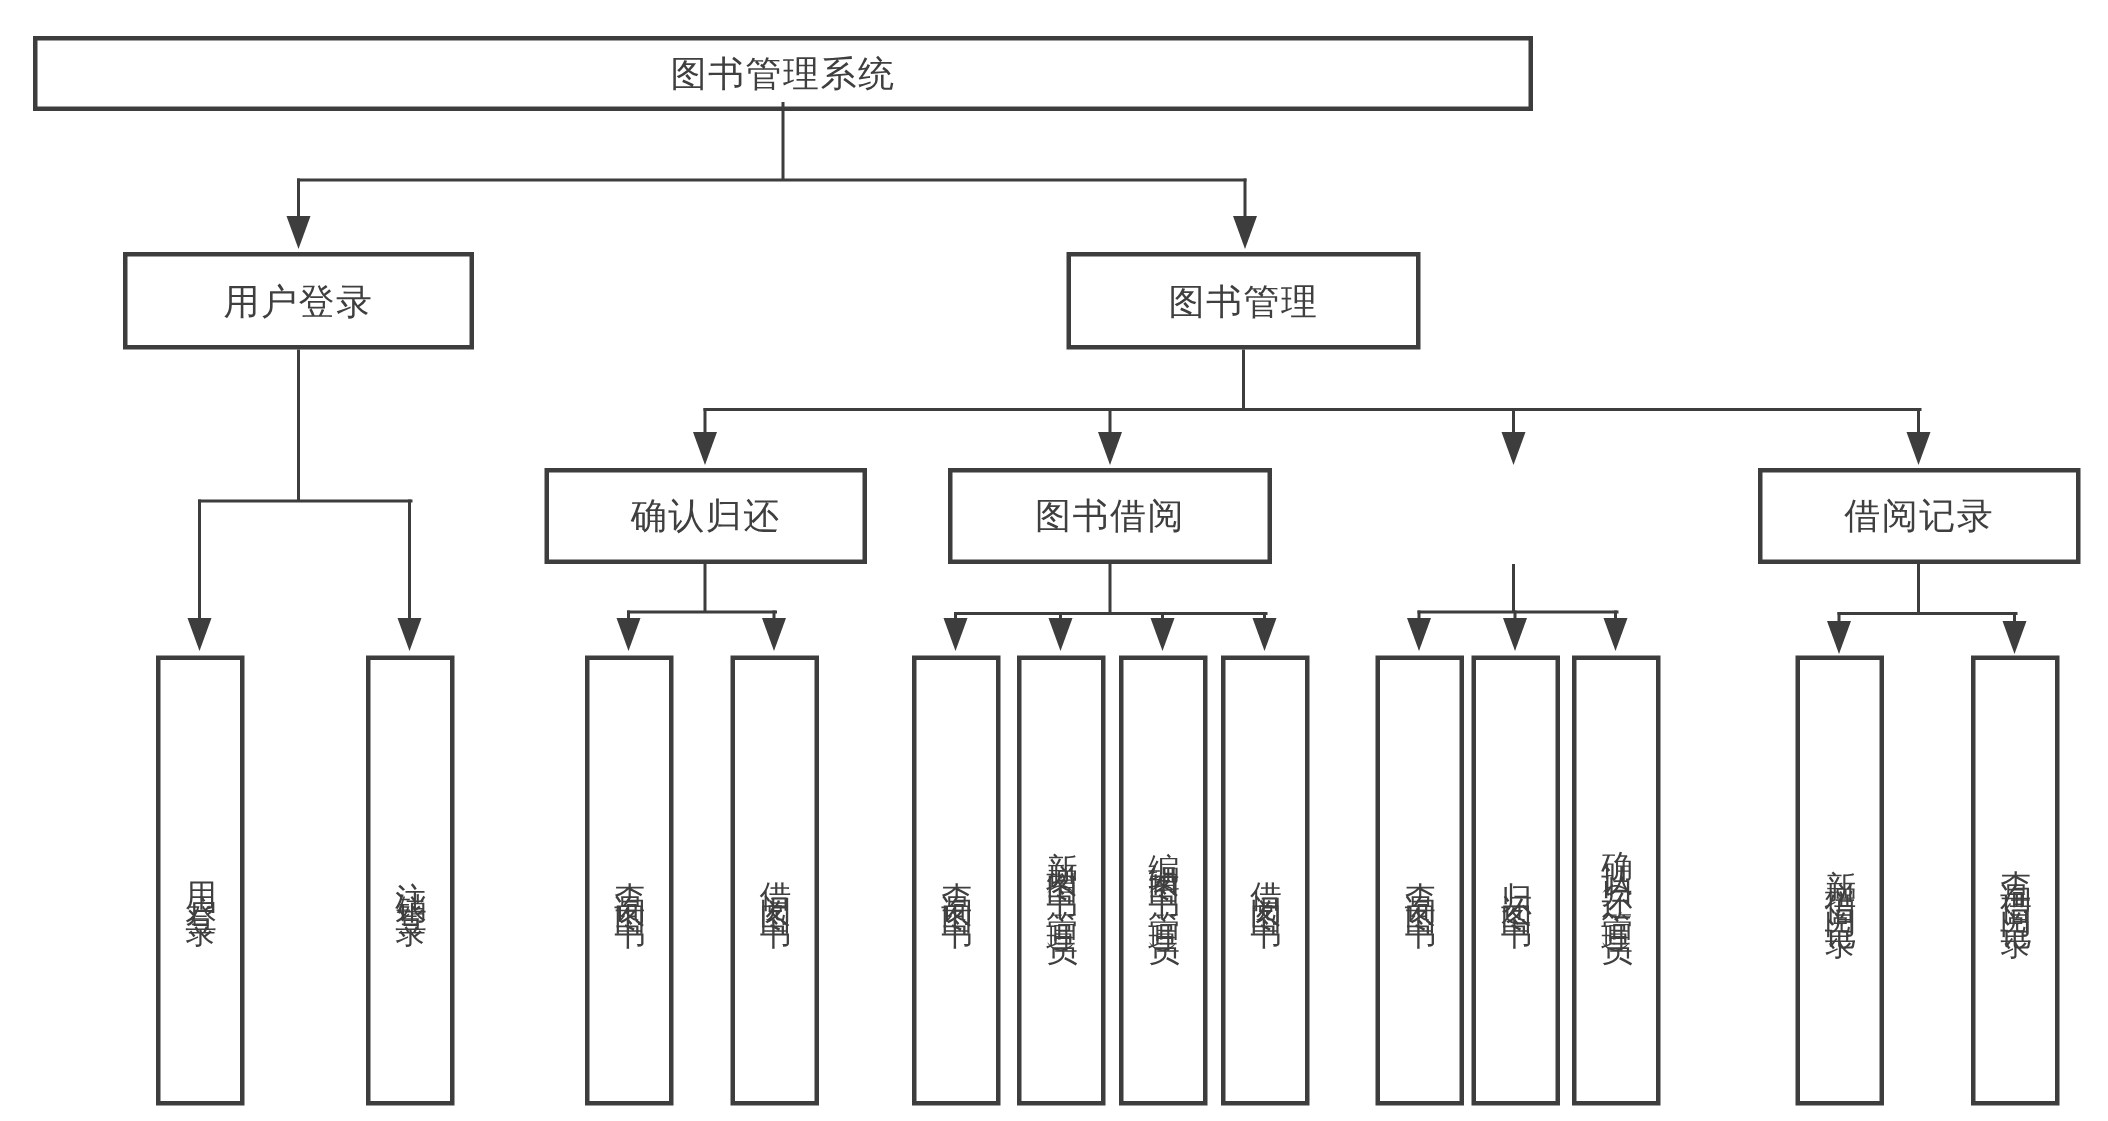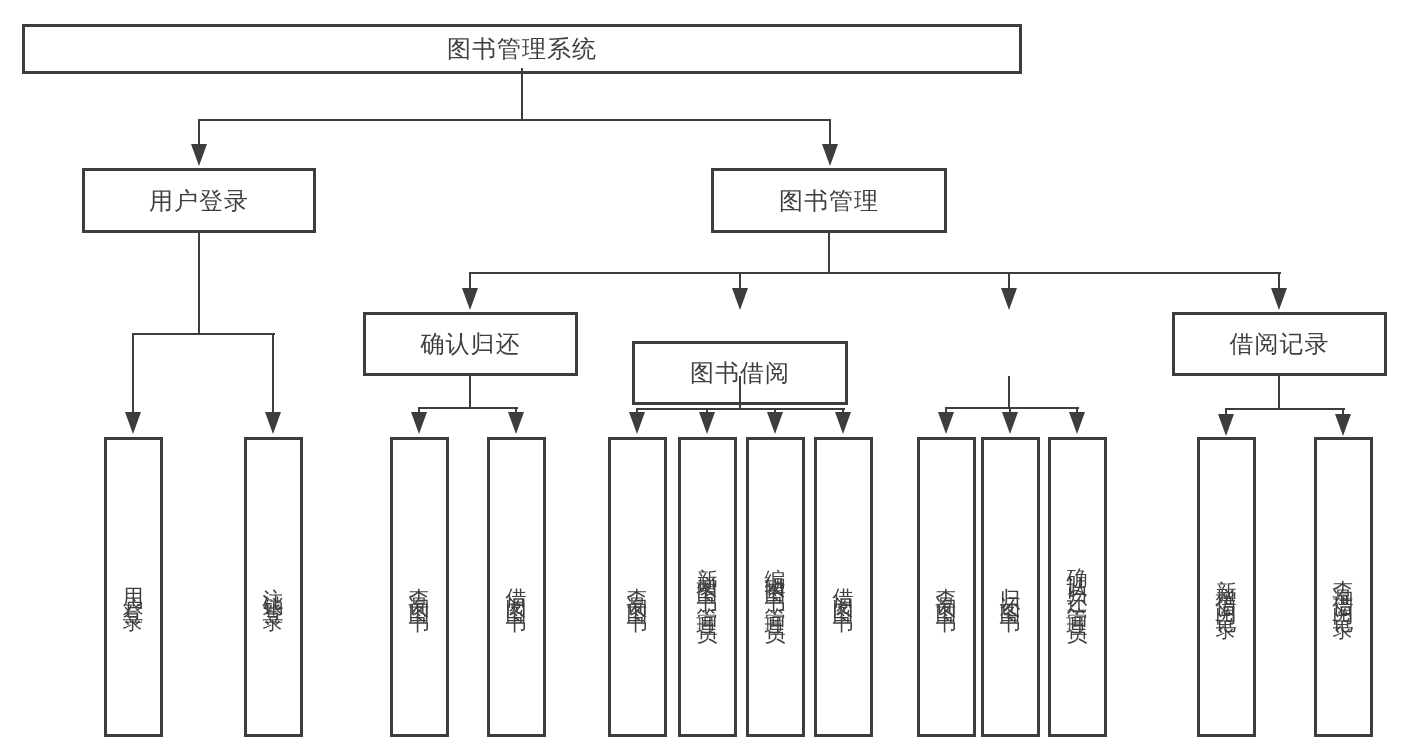--- a/index.html
+++ b/index.html
@@ -90,21 +90,21 @@
   <div class="vl" style="left:469px;top:272px;height:18px;"></div>
   <div class="vl" style="left:739px;top:272px;height:18px;"></div>
   <div class="vl" style="left:1008px;top:272px;height:18px;"></div>
   <div class="vl" style="left:1278px;top:272px;height:18px;"></div>
   <div class="arrow" style="left:462px;top:288px;"></div>
   <div class="arrow" style="left:732px;top:288px;"></div>
   <div class="arrow" style="left:1001px;top:288px;"></div>
   <div class="arrow" style="left:1271px;top:288px;"></div>
 
   <div class="box" style="left:363px;top:312px;width:215px;height:64px;">确认归还</div>
-  <div class="box" style="left:632px;top:312px;width:216px;height:64px;margin-top:29px;">图书借阅</div>
+  <div class="box" style="left:632px;top:312px;width:216px;height:64px;">图书借阅</div>
   <div class="box" style="left:1172px;top:312px;width:215px;height:64px;">借阅记录</div>
 
   <div class="vl" style="left:469px;top:376px;height:32px;"></div>
   <div class="hl" style="left:418px;top:407px;width:100px;"></div>
   <div class="vl" style="left:418px;top:407px;height:7px;"></div>
   <div class="vl" style="left:515px;top:407px;height:7px;"></div>
   <div class="arrow" style="left:411px;top:412px;"></div>
   <div class="arrow" style="left:508px;top:412px;"></div>
 
   <div class="vl" style="left:739px;top:376px;height:33px;"></div>

